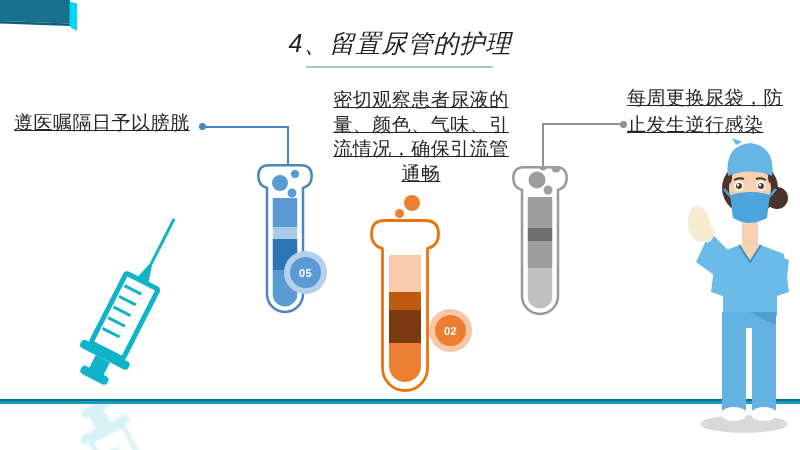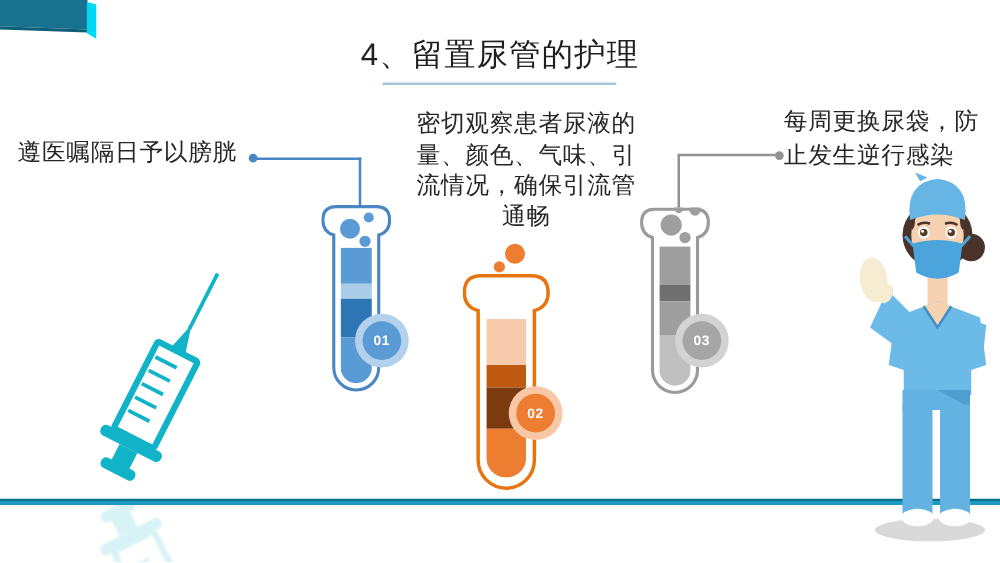--- a/index.html
+++ b/index.html
@@ -2,47 +2,47 @@
 <html><head>
 <meta charset="utf-8">
 <style>
   html,body{margin:0;padding:0;background:#fff;}
   body{font-family:"Liberation Sans","DejaVu Sans",sans-serif;}
   #slide{position:relative;width:800px;height:450px;background:#ffffff;overflow:hidden;}
 
   .abs{position:absolute;}
 
   
-  .title{top:27px;left:50%;transform:translateX(-50%);font-size:25px;font-weight:500;color:#1f1f1f;letter-spacing:1px;white-space:nowrap;z-index:4;}
+  .title{top:27px;left:50%;transform:translateX(-50%);font-size:25px;font-weight:500;color:#1f1f1f;letter-spacing:1px;white-space:nowrap;z-index:4;font-style:italic;}
   .title-underline{top:66px;left:306px;width:187px;height:2px;background:#a7c5db;z-index:4;}
 
   
   .corner{top:0;left:0;z-index:5;}
 
   
-  .step-text{color:#262626;font-size:19px;line-height:27px;letter-spacing:0.5px;z-index:4;}
+  .step-text{color:#262626;font-size:19px;line-height:27px;letter-spacing:0.5px;z-index:4;text-decoration:underline;}
   .step-text-1{top:109px;left:14px;width:196px;text-align:left;}
   .step-text-2{top:88px;left:319px;width:204px;text-align:center;line-height:24.5px;}
   .step-text-3{top:84px;left:627px;width:176px;text-align:left;}
 
   
   .conn{z-index:2;}
   .conn-dot{border-radius:50%;}
   .dot-blue{background:#4a86c4;}
   .dot-gray{background:#929292;}
   .line-blue{background:#4a86c4;}
   .line-gray{background:#929292;}
   .dot-orange{background:#ed7d31;border-radius:50%;}
 
   
   .badge{border-radius:50%;box-sizing:content-box;width:31px;height:31px;z-index:6;
          display:flex;align-items:center;justify-content:center;
          color:#fff;font-size:11px;font-weight:bold;letter-spacing:0.5px;}
   .badge-1{left:284px;top:251px;border:6.5px solid rgba(187,214,238,0.92);background:#5b9bd5;}
-  .badge-2{left:407px;top:309px;border:6.5px solid rgba(248,203,173,0.95);background:#ed7d31;}
+  .badge-2{left:429px;top:309px;border:6.5px solid rgba(248,203,173,0.95);background:#ed7d31;}
   .badge-3{left:540px;top:251px;border:6.5px solid rgba(214,214,214,0.93);background:#a6a6a6;}
 
   .tube{z-index:3;}
 
   
   .syringe{left:98px;top:207px;width:70px;height:185px;transform:rotate(27deg);z-index:2;}
   .syringe-reflection{left:98px;top:392px;width:70px;height:185px;transform:scaleY(-1) rotate(27deg);opacity:0.16;filter:blur(1px);z-index:0;}
 
   
   .divider{left:0;top:399px;width:800px;height:5px;z-index:1;
@@ -138,27 +138,24 @@
       <rect x="15.5" y="75" width="25" height="27" fill="#9E9E9E"></rect>
       <rect x="15.5" y="102" width="25" height="42" fill="#BFBFBF"></rect>
     </g>
     <circle cx="25" cy="14" r="8.5" fill="#9E9E9E"></circle>
     <circle cx="36" cy="24" r="4.5" fill="#9E9E9E"></circle>
     <circle cx="31" cy="1" r="3.5" fill="#9E9E9E"></circle>
     <circle cx="44" cy="2" r="4.5" fill="#9E9E9E"></circle>
   </svg>
 
   <div class="abs badge badge-1">
-      <span>01</span>
+      <span>05</span>
     </div>
   <div class="abs badge badge-2">
       <span>02</span>
-    </div>
-  <div class="abs badge badge-3">
-      <span>03</span>
     </div>
 
   <svg class="abs syringe-reflection" viewBox="0 0 70 185">
     <line x1="35" y1="2" x2="35" y2="52" stroke="#10B3C7" stroke-width="3"></line>
     <polygon points="35,48 28,74 42,74" fill="#10B3C7"></polygon>
     <rect x="17" y="72" width="36" height="78" rx="2" fill="#ffffff" stroke="#10B3C7" stroke-width="5"></rect>
     <line x1="21" y1="84" x2="40" y2="84" stroke="#10B3C7" stroke-width="3"></line>
     <line x1="21" y1="96" x2="40" y2="96" stroke="#10B3C7" stroke-width="3"></line>
     <line x1="21" y1="108" x2="40" y2="108" stroke="#10B3C7" stroke-width="3"></line>
     <line x1="21" y1="120" x2="40" y2="120" stroke="#10B3C7" stroke-width="3"></line>

